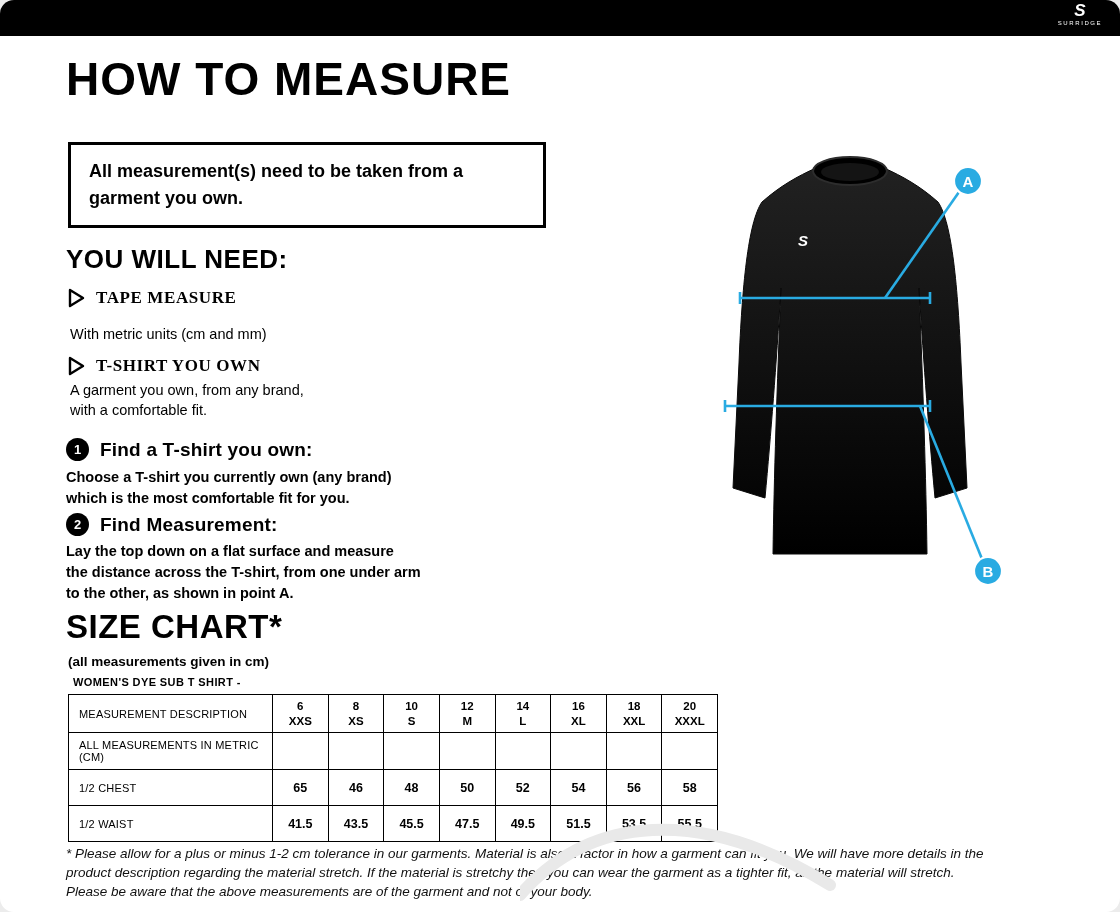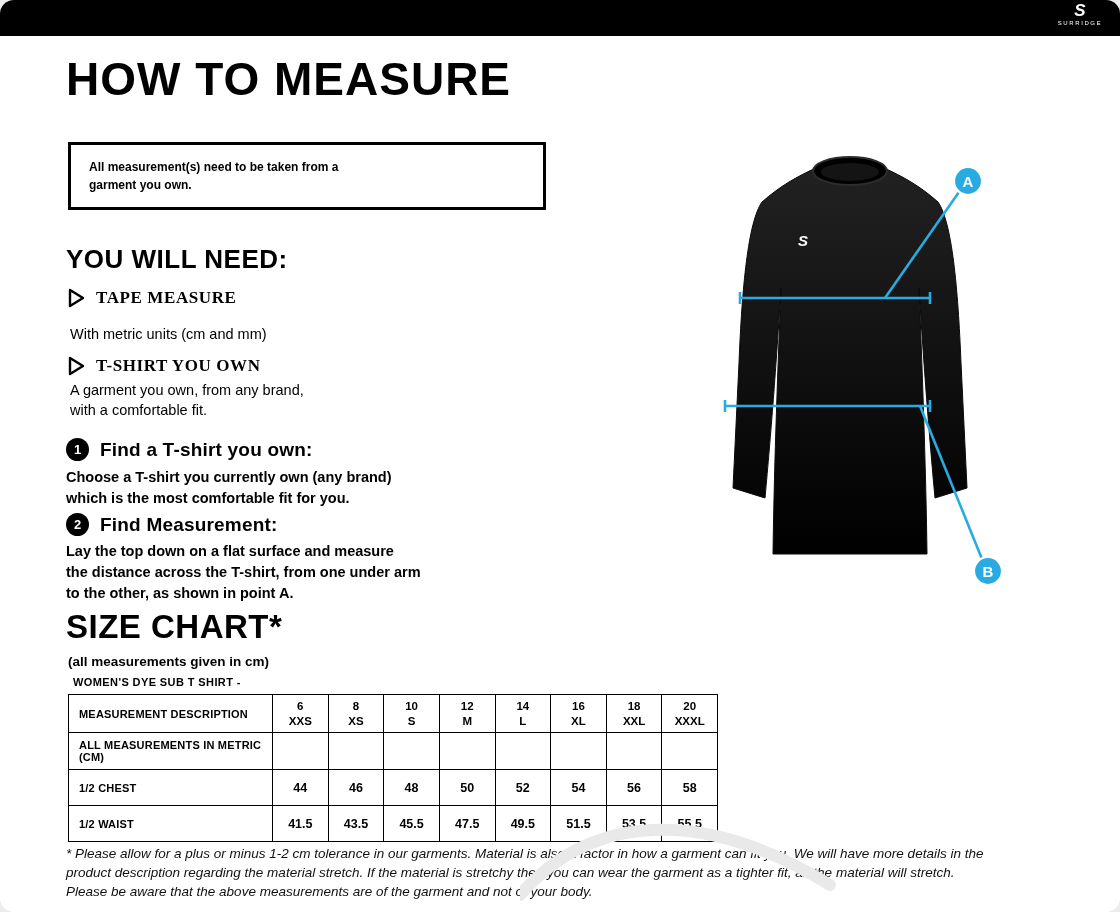--- a/index.html
+++ b/index.html
@@ -13,41 +13,41 @@
   .pre { white-space:pre-line; }
 
   
   .topbar { position:absolute; top:0; left:0; right:0; height:36px; background:#000; }
   .logo { position:absolute; right:16px; top:2px; width:48px; text-align:center; color:#fff; line-height:1; }
   .logo-s { font-size:17px; font-weight:bold; font-style:italic; display:block; }
   .logo-text { font-size:6px; letter-spacing:1.6px; margin-top:1px; }
 
   
   .page-title { position:absolute; left:66px; top:52px; margin:0; font-size:46px; font-weight:800; letter-spacing:1px; }
-  .notice-box { position:absolute; left:68px; top:142px; width:478px; border:3px solid #000; padding:13px 18px; font-size:12px; font-weight:bold; line-height:1.5; }
+  .notice-box { position:absolute; left:68px; top:142px; width:478px; border:3px solid #000; padding:13px 18px; font-size:18px; font-weight:bold; line-height:1.5; }
   .section-title { position:absolute; left:66px; top:244px; margin:0; font-size:26px; font-weight:800; letter-spacing:0.5px; }
 
   .need-item { position:absolute; left:68px; display:flex; align-items:center; gap:10px; }
   .tri-icon { display:inline-flex; width:18px; height:20px; }
   .need-label { font-size:17px; font-weight:bold; letter-spacing:0.6px;font-family:Liberation Serif, serif; }
   .need-desc { position:absolute; left:70px; font-size:14.5px; font-weight:500; line-height:1.4; }
 
   .step-head { position:absolute; left:66px; display:flex; align-items:center; gap:11px; }
   .step-circle { width:23px; height:23px; border-radius:50%; background:#000; color:#fff; font-size:13px; font-weight:bold; display:flex; align-items:center; justify-content:center; flex:0 0 auto; }
   .step-title { font-size:19px; font-weight:bold; letter-spacing:0.2px; }
   .step-desc { position:absolute; left:66px; font-size:14.5px; font-weight:600; line-height:1.45; }
 
   .size-chart-title { position:absolute; left:66px; top:608px; margin:0; font-size:33px; font-weight:800; letter-spacing:0.5px; }
   .size-chart-sub { position:absolute; left:68px; top:654px; font-size:13.5px; font-weight:bold; }
   .product-label { position:absolute; left:73px; top:676px; font-size:11px; font-weight:bold; letter-spacing:0.4px; }
 
   
   .size-table { position:absolute; left:68px; top:694px; width:650px; border-collapse:collapse; table-layout:fixed; }
   .size-table th, .size-table td { border:1px solid #000; padding:0; text-align:center; vertical-align:middle; }
-  .size-table .desc-col { text-align:left; padding:6px 10px; font-size:11px; font-weight:bold; letter-spacing:0.2px; }
+  .size-table .desc-col { text-align:left; padding:6px 10px; font-size:11px; font-weight:normal; letter-spacing:0.2px; }
   .size-table thead th { height:38px; }
   .size-table tbody tr.metric-row td, .size-table tbody tr.metric-row th { height:34px; }
   .size-table tbody td, .size-table tbody th { height:36px; }
   .sz-num, .sz-lab { font-size:11.5px; font-weight:bold; line-height:1.3; }
   .cell-val { font-size:12.5px; font-weight:bold; }
 
   .footnote { position:absolute; left:66px; top:845px; width:1000px; font-size:13.5px; font-style:italic; line-height:1.4; color:#111; }
 
   
   .diagram { position:absolute; left:640px; top:138px; width:400px; height:470px; }
@@ -174,21 +174,21 @@
         <td class="cell-val"></td>
         <td class="cell-val"></td>
         <td class="cell-val"></td>
         <td class="cell-val"></td>
         <td class="cell-val"></td>
         <td class="cell-val"></td>
         <td class="cell-val"></td>
       </tr>
       <tr>
         <th class="desc-col">1/2 CHEST</th>
-        <td class="cell-val">44</td>
+        <td class="cell-val">65</td>
         <td class="cell-val">46</td>
         <td class="cell-val">48</td>
         <td class="cell-val">50</td>
         <td class="cell-val">52</td>
         <td class="cell-val">54</td>
         <td class="cell-val">56</td>
         <td class="cell-val">58</td>
       </tr>
       <tr>
         <th class="desc-col">1/2 WAIST</th>

